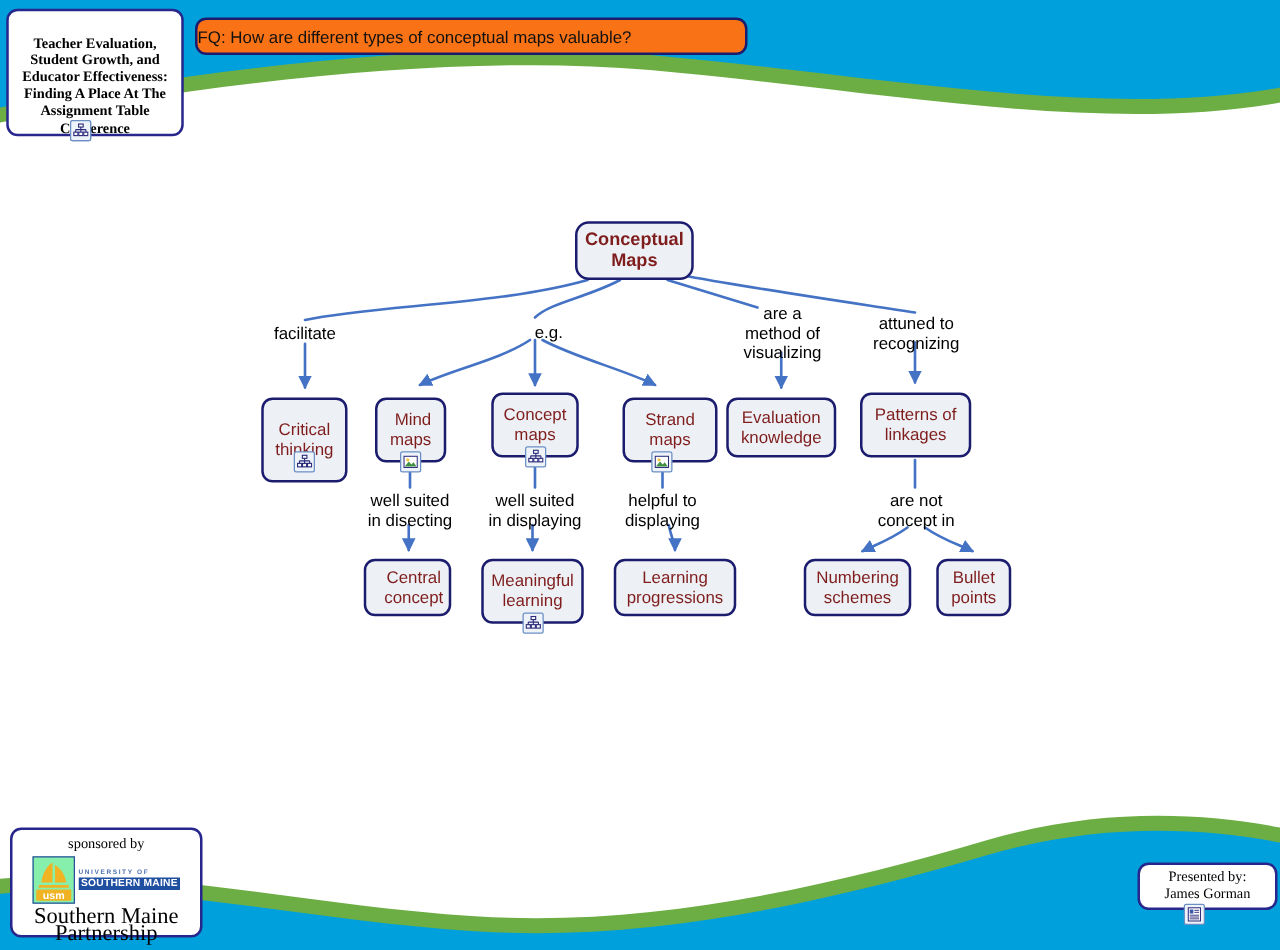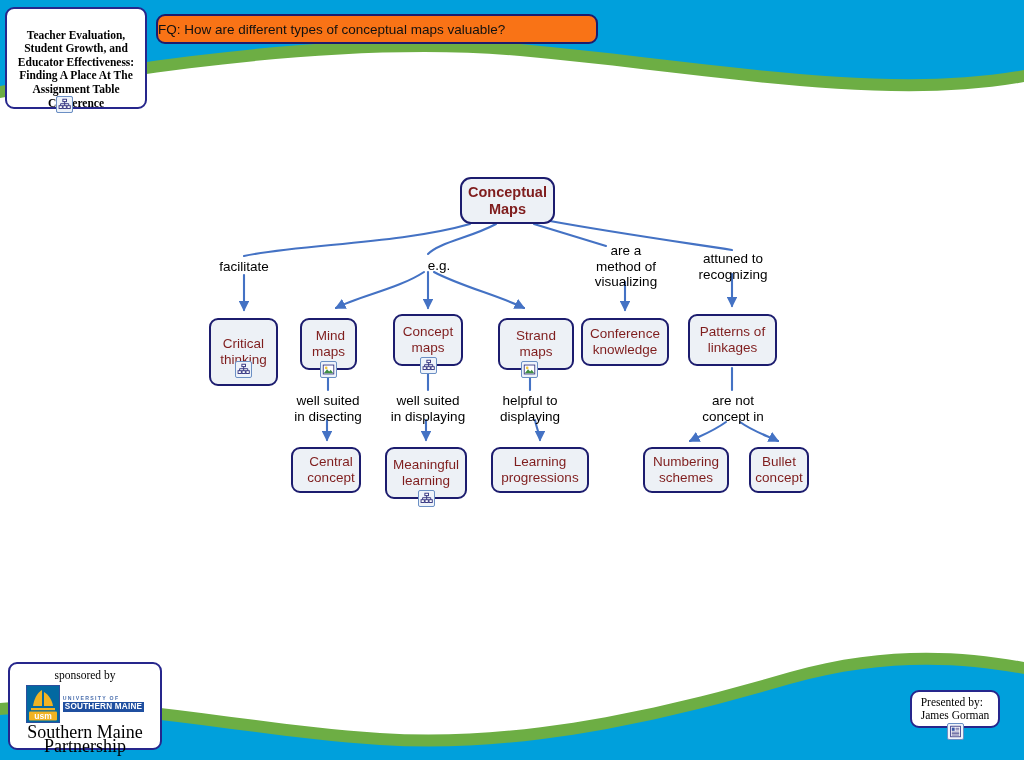--- a/index.html
+++ b/index.html
@@ -154,21 +154,21 @@
     align-items: center;
     justify-content: center;
     gap: 3px;
     margin: 3px 0 1px 0;
   }
   #usm-mark {
     width: 34px;
     height: 38px;
     border: 1px solid #2b4f9e;
     box-sizing: border-box;
-    background: #0369a1;
+    background: #86efac;
     position: relative;
   }
   #usm-word {
     text-align: left;
     line-height: 1;
   }
   .usm-l1 {
     font-family: "Liberation Sans", sans-serif;
     font-size: 5.2px;
     letter-spacing: 1.3px;
@@ -187,31 +187,31 @@
     padding: 1px 2px;
     margin-top: 1px;
   }
 
   
   #presenter-box {
     position: absolute;
     z-index: 5;
     left: 910px;
     top: 690px;
-    width: 90px;
+    width: 112px;
     height: 38px;
     box-sizing: border-box;
     background: #ffffff;
     border: 2px solid #26268c;
     border-radius: 9px;
     font-family: "Liberation Serif", serif;
     font-size: 11.5px;
     line-height: 13.5px;
     color: #000000;
-    text-align: left;
+    text-align: center;
     display: flex;
     align-items: center;
     justify-content: center;
     white-space: pre-line;
   }
   #presenter-icon {
     position: absolute;
     z-index: 6;
     left: 947px;
     top: 723px;
@@ -354,21 +354,21 @@
 maps</span>
       </div>
       <span class="res-icon" style="position: absolute; left: 521px; top: 361px;">
         <svg width="13" height="13" viewBox="0 0 16 16">
           <rect x="1.5" y="2.5" width="13" height="11" fill="#ffffff" stroke="#2a2a7a" stroke-width="1"></rect>
           <circle cx="5.2" cy="6" r="1.6" fill="#f2c53d"></circle>
           <path d="M2.2 12.6 L6.2 7.6 L8.8 10.6 L10.8 8.4 L13.8 12.6 Z" fill="#3f8f43"></path>
         </svg>
       </span>
       <div class="node" style="left: 581px; top: 318px; width: 88px; height: 48px;">
-        <span class="nlabel" style="white-space: pre-line;">Conference
+        <span class="nlabel" style="white-space: pre-line;">Evaluation
 knowledge</span>
       </div>
       <div class="node" style="left: 688px; top: 314px; width: 89px; height: 52px;">
         <span class="nlabel" style="white-space: pre-line;">Patterns of
 linkages</span>
       </div>
       <div class="node" style="left: 291px; top: 447px; width: 70px; height: 46px; padding-left: 16px;">
         <span class="nlabel" style="white-space: pre-line;">Central
 concept</span>
       </div>
@@ -392,21 +392,21 @@
       <div class="node" style="left: 491px; top: 447px; width: 98px; height: 46px;">
         <span class="nlabel" style="white-space: pre-line;">Learning
 progressions</span>
       </div>
       <div class="node" style="left: 643px; top: 447px; width: 86px; height: 46px;">
         <span class="nlabel" style="white-space: pre-line;">Numbering
 schemes</span>
       </div>
       <div class="node" style="left: 749px; top: 447px; width: 60px; height: 46px;">
         <span class="nlabel" style="white-space: pre-line;">Bullet
-concept</span>
+points</span>
       </div>
       <div class="linklabel" style="left: 206px; top: 259px; width: 76px;">facilitate</div>
       <div class="linklabel" style="left: 416px; top: 258px; width: 46px;">e.g.</div>
       <div class="linklabel" style="left: 586px; top: 243px; width: 80px;">are a
 method of
 visualizing</div>
       <div class="linklabel" style="left: 690px; top: 251px; width: 86px;">attuned to
 recognizing</div>
       <div class="linklabel" style="left: 288px; top: 393px; width: 80px;">well suited
 in disecting</div>

